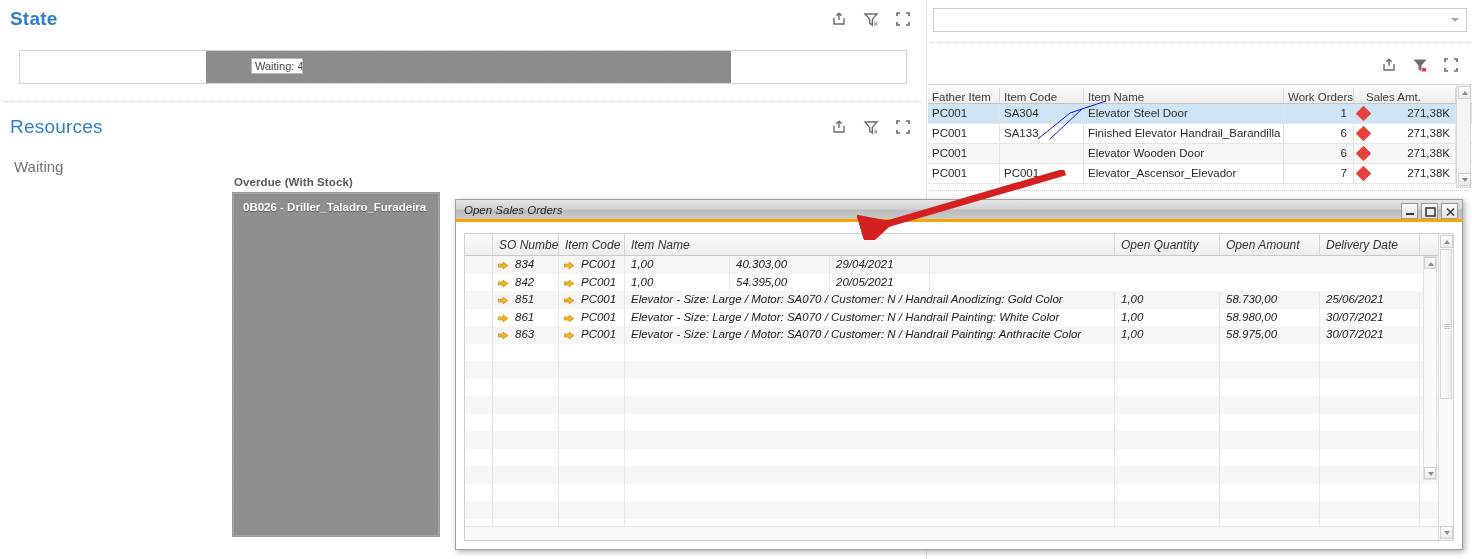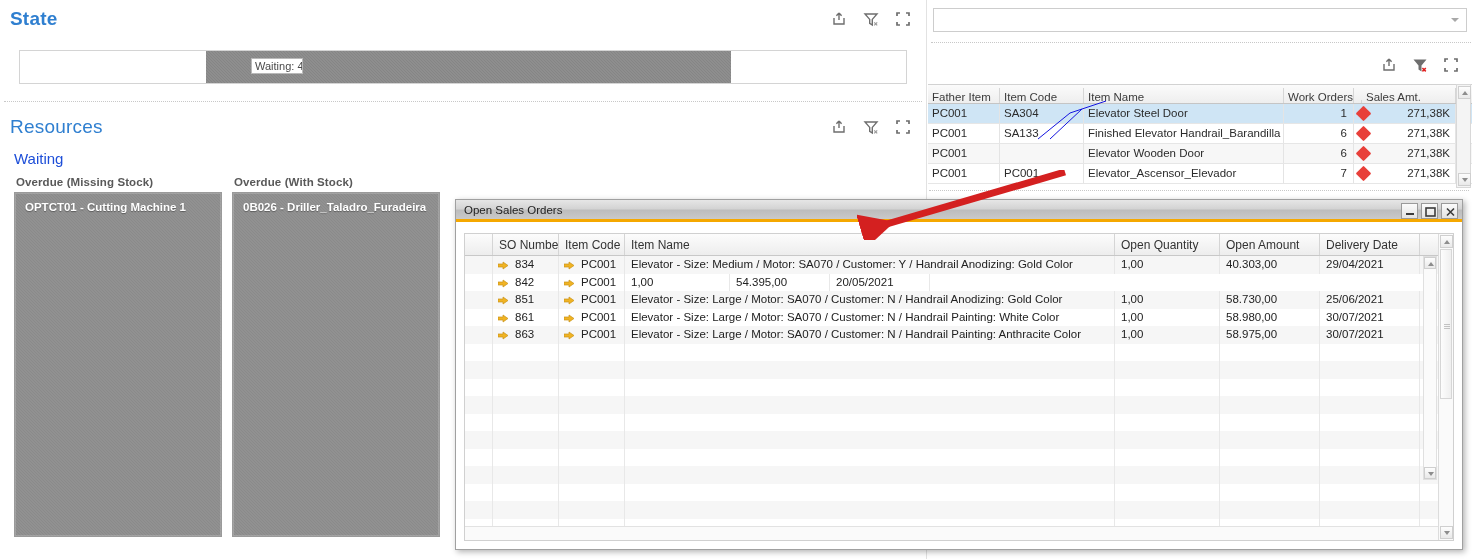--- a/index.html
+++ b/index.html
@@ -46,22 +46,22 @@
     background: #fff; border: 1px solid #b9b9b9;
     font-size: 11px; color: #4a4a4a; padding: 0 3px; line-height: 15px;
     height: 16px; overflow: hidden; white-space: nowrap; width: 52px;
   }
 
   
   #resources-panel { top: 106px; width: 926px; height: 453px; }
   #resources-title { position: absolute; left: 0; top: 10px; text-align: center; }
   #resources-tools { top: 12px; }
   .sub-heading {
-    position: absolute; left: 14px; top: 44px;
-    font-size: 15px; color: #1d4ed8;
+    position: absolute; left: 14px; top: 52px;
+    font-size: 15px; color: #737373;
   }
   .res-grid { position: absolute; left: 14px; top: 68px; width: 900px; height: 370px; }
   .res-col { position: absolute; top: 0; width: 208px; height: 100%; }
   .res-col-head {
     font-size: 11.5px; font-weight: bold; color: #595959;
     padding: 2px 0 4px 2px; letter-spacing: .1px;
   }
   .res-card {
     width: 208px; height: 345px;
     background: #8a8a8a;
@@ -149,20 +149,21 @@
   }
   .callout-tail { position: absolute; left: 930px; top: 95px; width: 180px; height: 60px; z-index: 39; }
   .red-arrow { position: absolute; left: 850px; top: 170px; width: 220px; height: 70px; z-index: 45; }
 
   
   .dialog {
     position: absolute; left: 455px; top: 199px; width: 1008px; height: 351px;
     background: #fff; border: 1px solid #a0a0a0;
     box-shadow: 2px 2px 6px rgba(0,0,0,.30);
     z-index: 30;
+    font-style: italic;
   }
   .dlg-title {
     position: relative; height: 22px;
     background: linear-gradient(#e6e6e6 0%, #d4d4d4 45%, #bdbdbd 55%, #c9c9c9 100%);
     border-bottom: 3px solid #f5a800;
   }
   .dlg-title-text {
     position: absolute; left: 8px; top: 4px; font-size: 11.5px; color: #222;
   }
   .dlg-btns { position: absolute; right: 4px; top: 3px; display: flex; gap: 3px; }
@@ -271,26 +272,20 @@
         </span>
         <span class="ticon">
           <svg class="ticon" viewBox="0 0 18 18">
               <path d="M3 6V3h3M15 6V3h-3M3 12v3h3M15 12v3h-3" fill="none" stroke="#6e6e6e" stroke-width="1.7"></path>
             </svg>
         </span>
       </div>
       <div class="sub-heading">Waiting</div>
 
       <div class="res-grid">
-        <div class="res-col" style="left:0">
-          <div class="res-col-head">Overdue (Missing Stock)</div>
-          <div class="res-card">
-            <div class="res-card-label">OPTCT01 - Cutting Machine 1</div>
-          </div>
-        </div>
         <div class="res-col" style="left:218px">
           <div class="res-col-head">Overdue (With Stock)</div>
           <div class="res-card">
             <div class="res-card-label">0B026 - Driller_Taladro_Furadeira</div>
           </div>
         </div>
       </div>
     </div>
   </div>
 
@@ -436,21 +431,20 @@
 
         <div id="dlg-rows">
             <div class="dgrid-row odd">
               <div class="dcell d-sel"></div>
               <div class="dcell d-so"><span class="arrow-ic"><svg width="11" height="9" viewBox="0 0 11 9">
                     <path d="M0 3h5V1l5 3.5L5 8V6H0z" fill="#f0b323" stroke="#c9931a" stroke-width=".7"></path>
                   </svg></span>834</div>
               <div class="dcell d-ic"><span class="arrow-ic"><svg width="11" height="9" viewBox="0 0 11 9">
                     <path d="M0 3h5V1l5 3.5L5 8V6H0z" fill="#f0b323" stroke="#c9931a" stroke-width=".7"></path>
                   </svg></span>PC001</div>
-              <div class="dcell d-name">Elevator - Size: Medium / Motor: SA070 / Customer: Y / Handrail Anodizing: Gold Color</div>
               <div class="dcell d-qty">1,00</div>
               <div class="dcell d-amt">40.303,00</div>
               <div class="dcell d-date">29/04/2021</div>
             </div>
             <div class="dgrid-row">
               <div class="dcell d-sel"></div>
               <div class="dcell d-so"><span class="arrow-ic"><svg width="11" height="9" viewBox="0 0 11 9">
                     <path d="M0 3h5V1l5 3.5L5 8V6H0z" fill="#f0b323" stroke="#c9931a" stroke-width=".7"></path>
                   </svg></span>842</div>
               <div class="dcell d-ic"><span class="arrow-ic"><svg width="11" height="9" viewBox="0 0 11 9">

